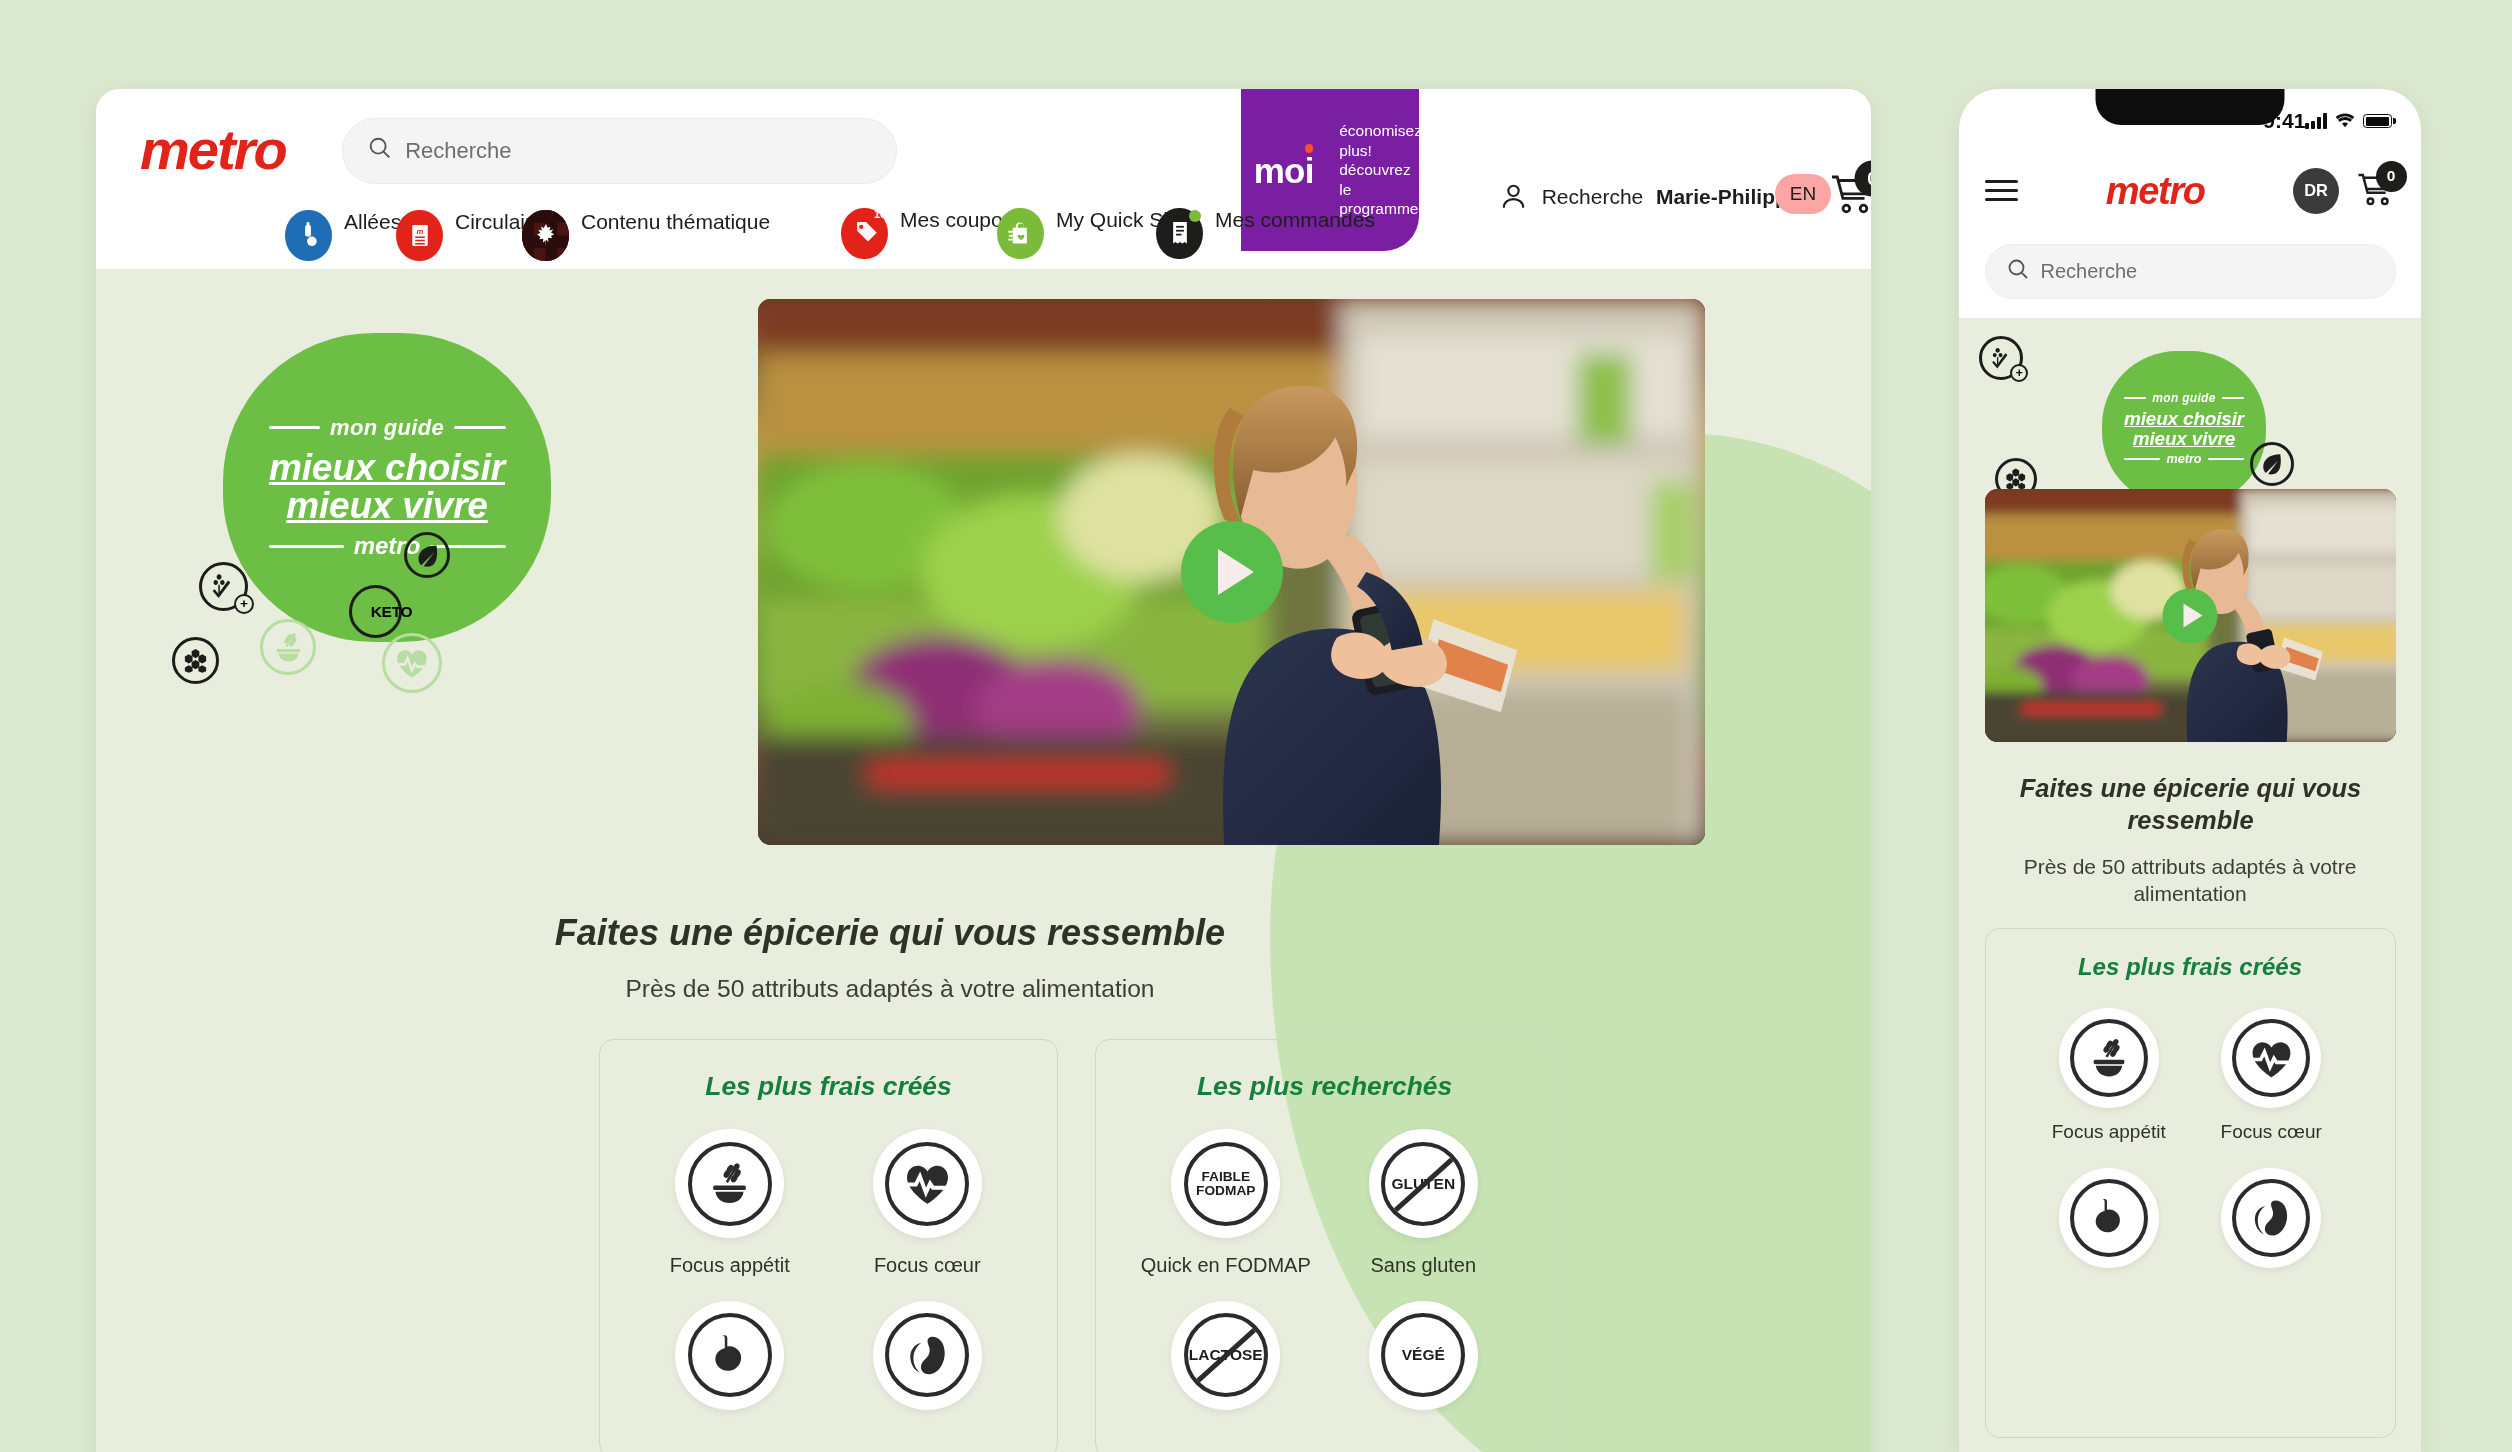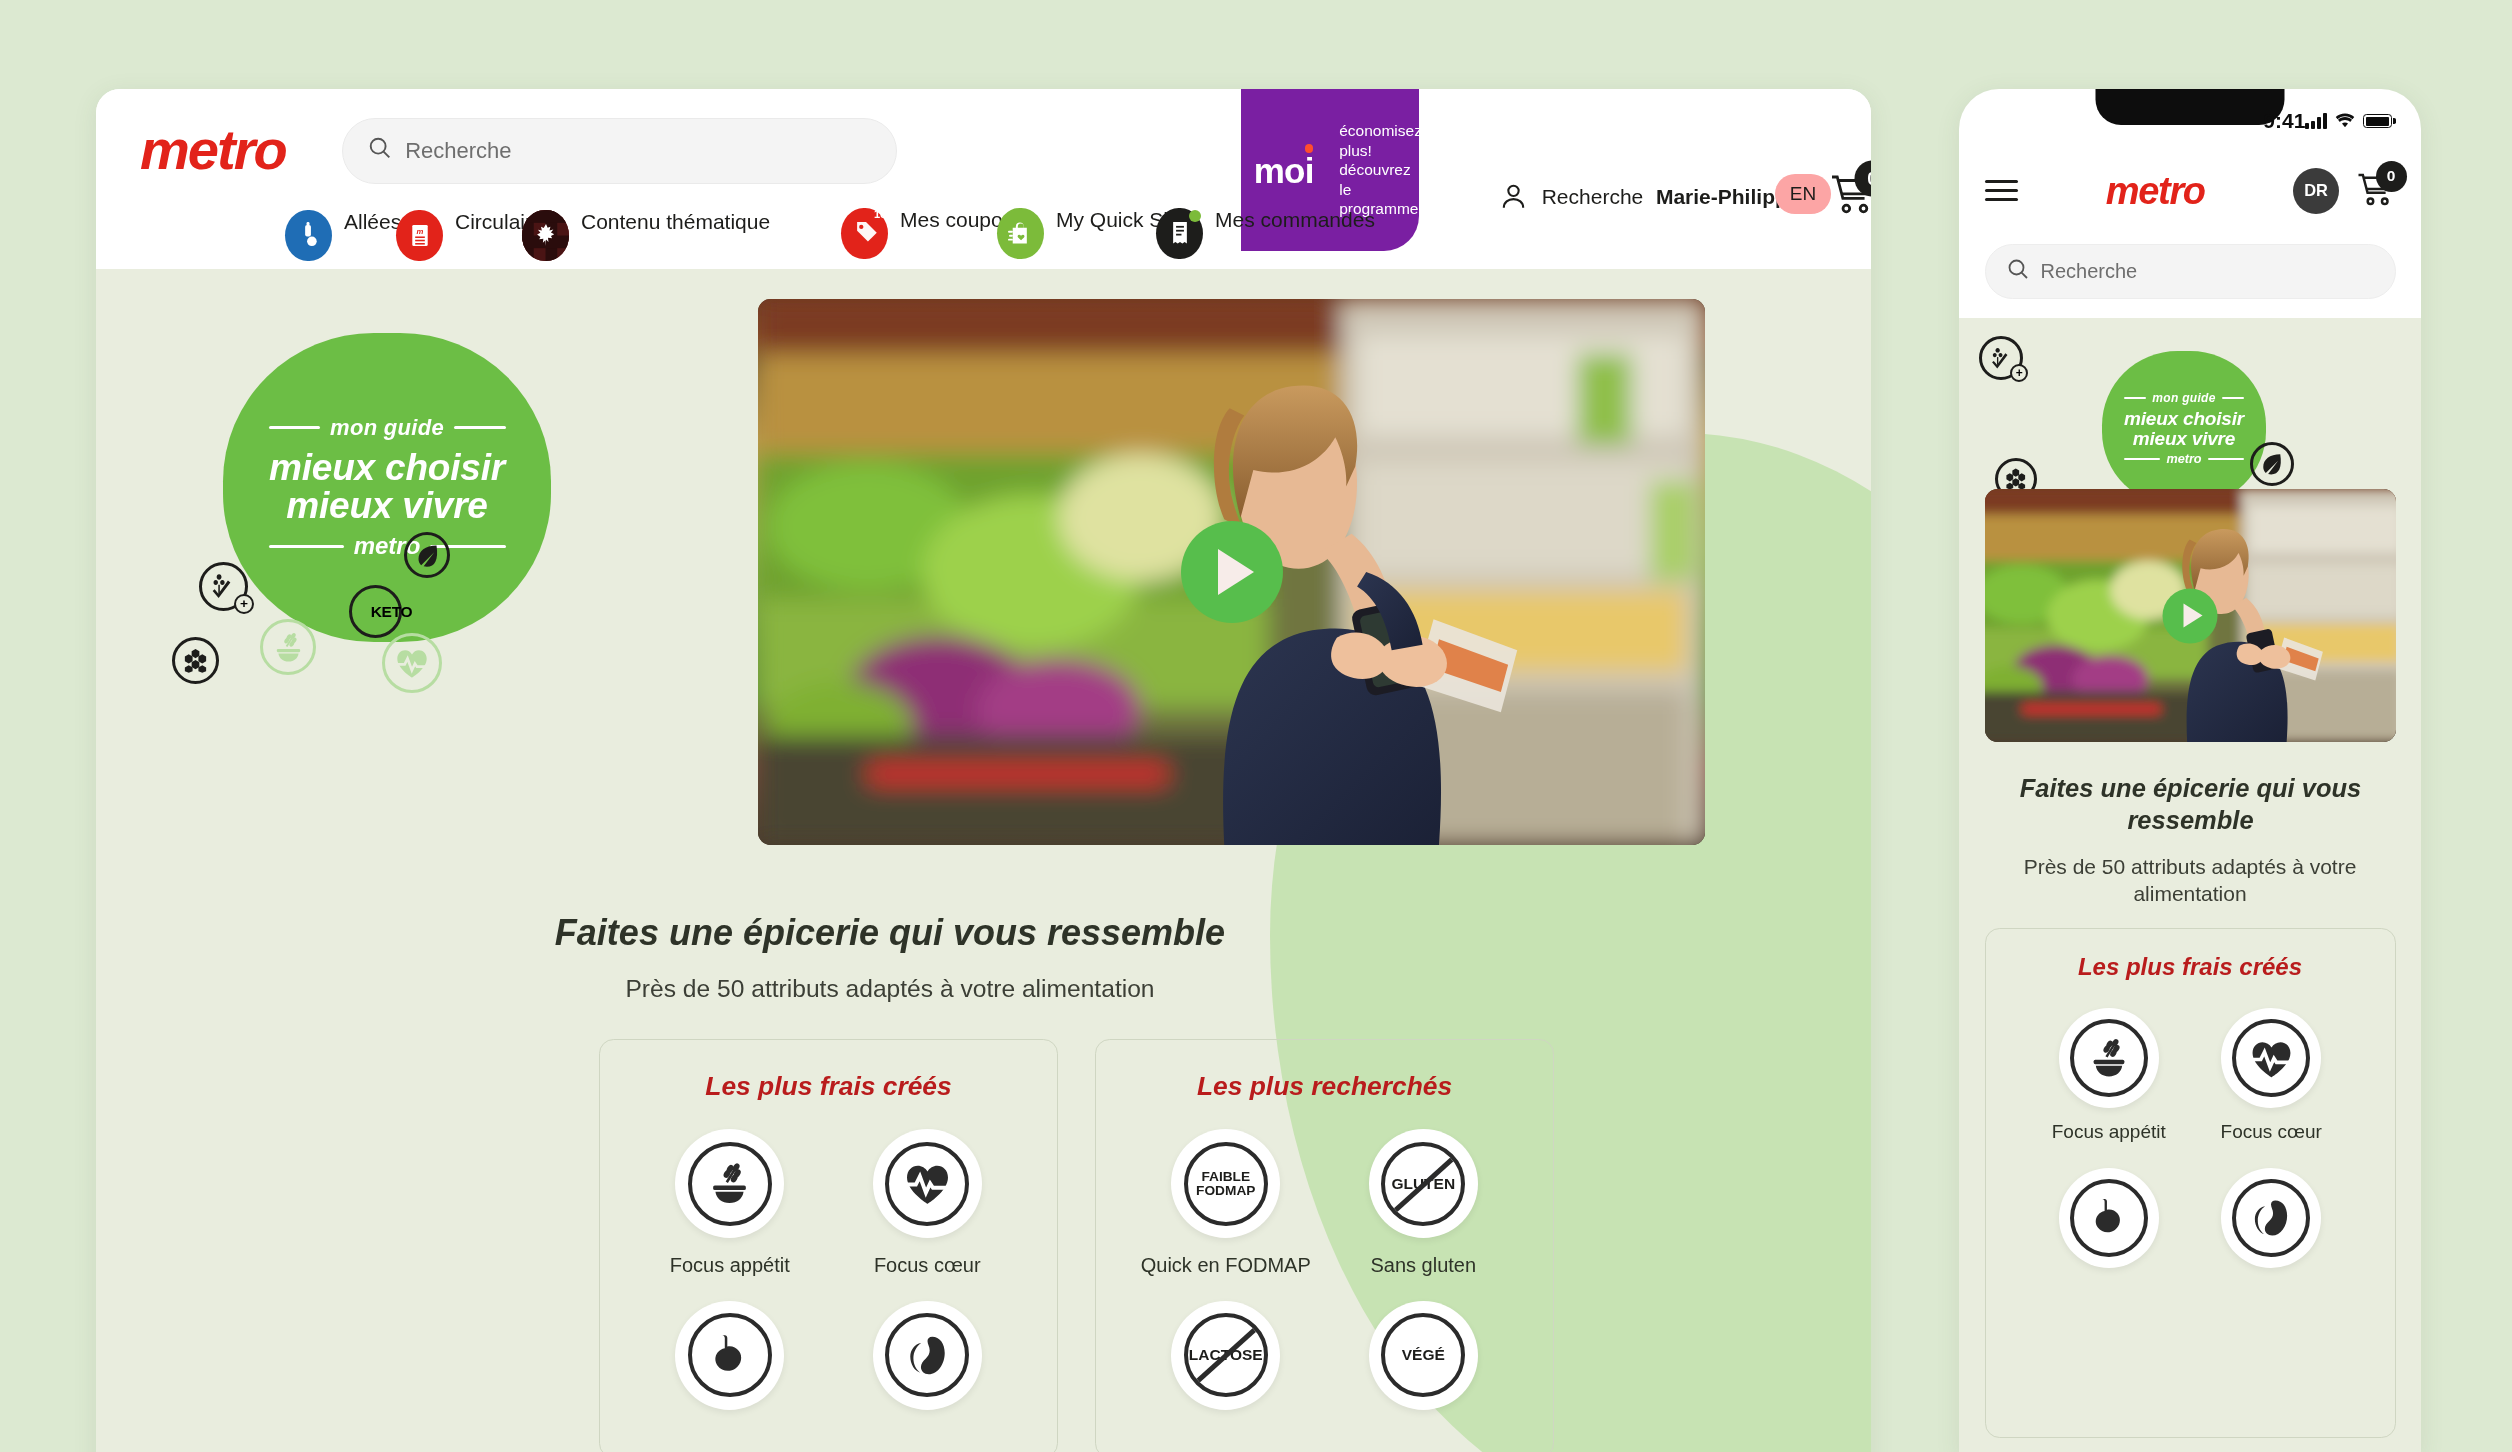--- a/index.html
+++ b/index.html
@@ -115,21 +115,21 @@
     background: #6cbe45;
     border-radius: 46% 46% 46% 46% / 48% 48% 48% 48%;
     display: flex; flex-direction: column; align-items: center; justify-content: center;
     color: #fff; text-align: center;
   }
   .hb-row { display: flex; align-items: center; gap: 10px; width: 237px; }
   .hb-line { flex: 1; height: 2.7px; background: #fff; border-radius: 1.8px; }
   .hb-top { font-style: italic; font-weight: 700; font-size: 22px; letter-spacing: 0.3px; }
   .hb-big {
     font-style: italic; font-weight: 700; font-size: 37px;
-    line-height: 1.04; margin: 8.2px 0 6.4px; letter-spacing: -0.2px;
+    line-height: 1.04; margin: 8.2px 0 6.4px; letter-spacing: -0.2px; text-decoration: underline;
   }
   .hb-bot { font-style: italic; font-weight: 700; font-size: 24px; }
 
   
   .fchip {
     position: absolute; border-radius: 50%;
     border: 3.6px solid #1d1d1b; background: transparent;
     display: flex; align-items: center; justify-content: center;
   }
   .fchip.light { border-color: #b7dda2; }
@@ -164,21 +164,21 @@
 
   
   .attr-card {
     position: absolute; top: 770px; height: 419px;
     border: 0.9px solid #cfd6c2; border-radius: 14.6px;
   }
   .attr-card.c1 { left: 503px; width: 459px; }
   .attr-card.c2 { left: 999px; width: 459px; }
   .card-title {
     text-align: center; margin-top: 31px;
-    font-style: italic; font-weight: 700; font-size: 26.4px; color: #b91c1c;
+    font-style: italic; font-weight: 700; font-size: 26.4px; color: #15803d;
   }
   .card-grid {
     display: grid; grid-template-columns: 1fr 1fr;
     row-gap: 24px; margin-top: 27px; padding: 0 31px;
   }
   .attr-item { display: flex; flex-direction: column; align-items: center; }
   .attr-puck {
     width: 109px; height: 109px; border-radius: 50%;
     background: #fff; box-shadow: 0 2.7px 7.3px rgba(0,0,0,.07);
     display: flex; align-items: center; justify-content: center;

